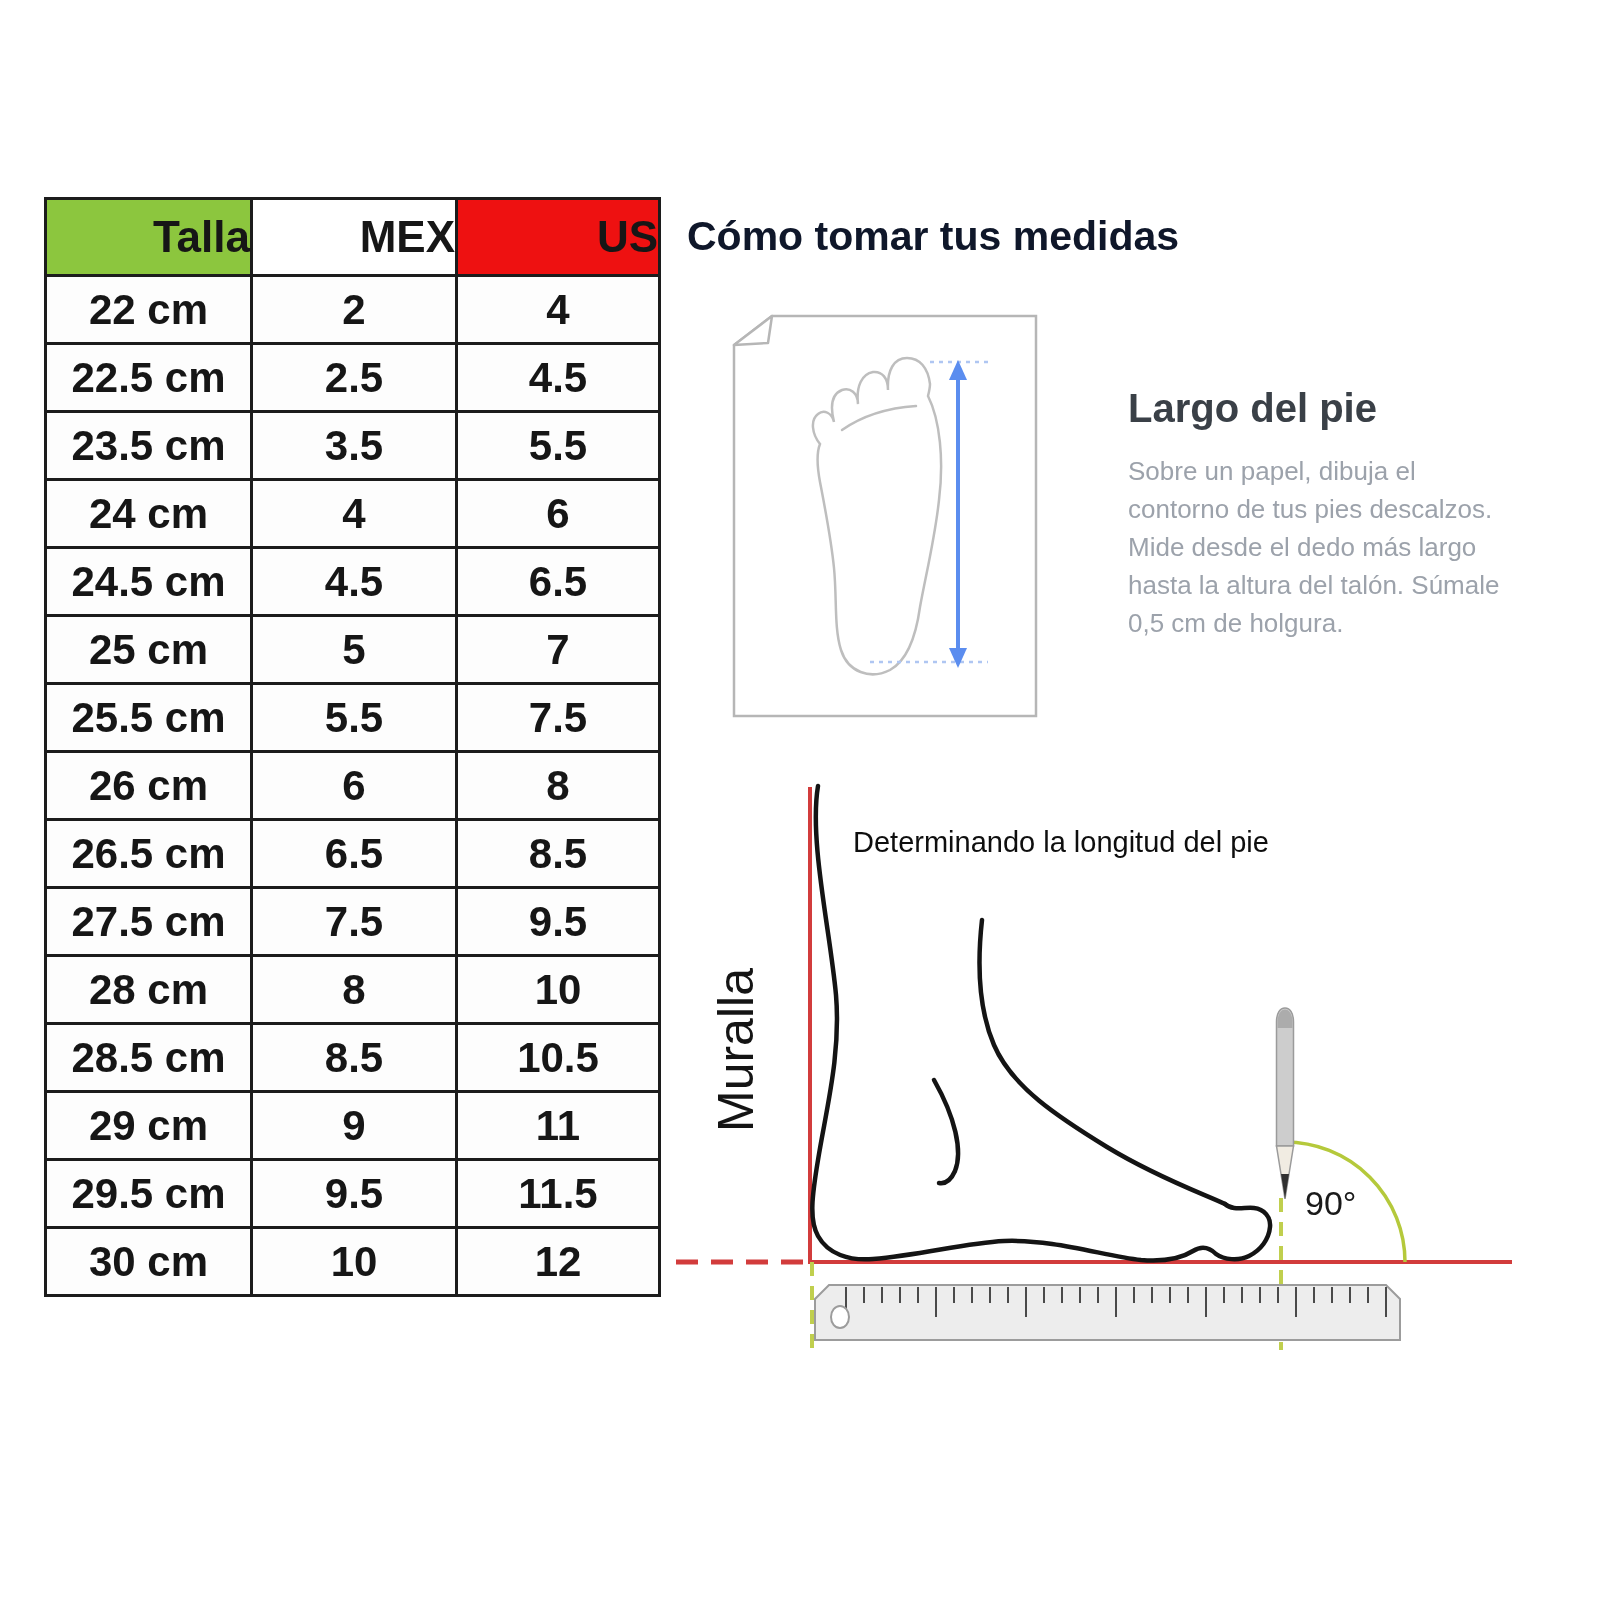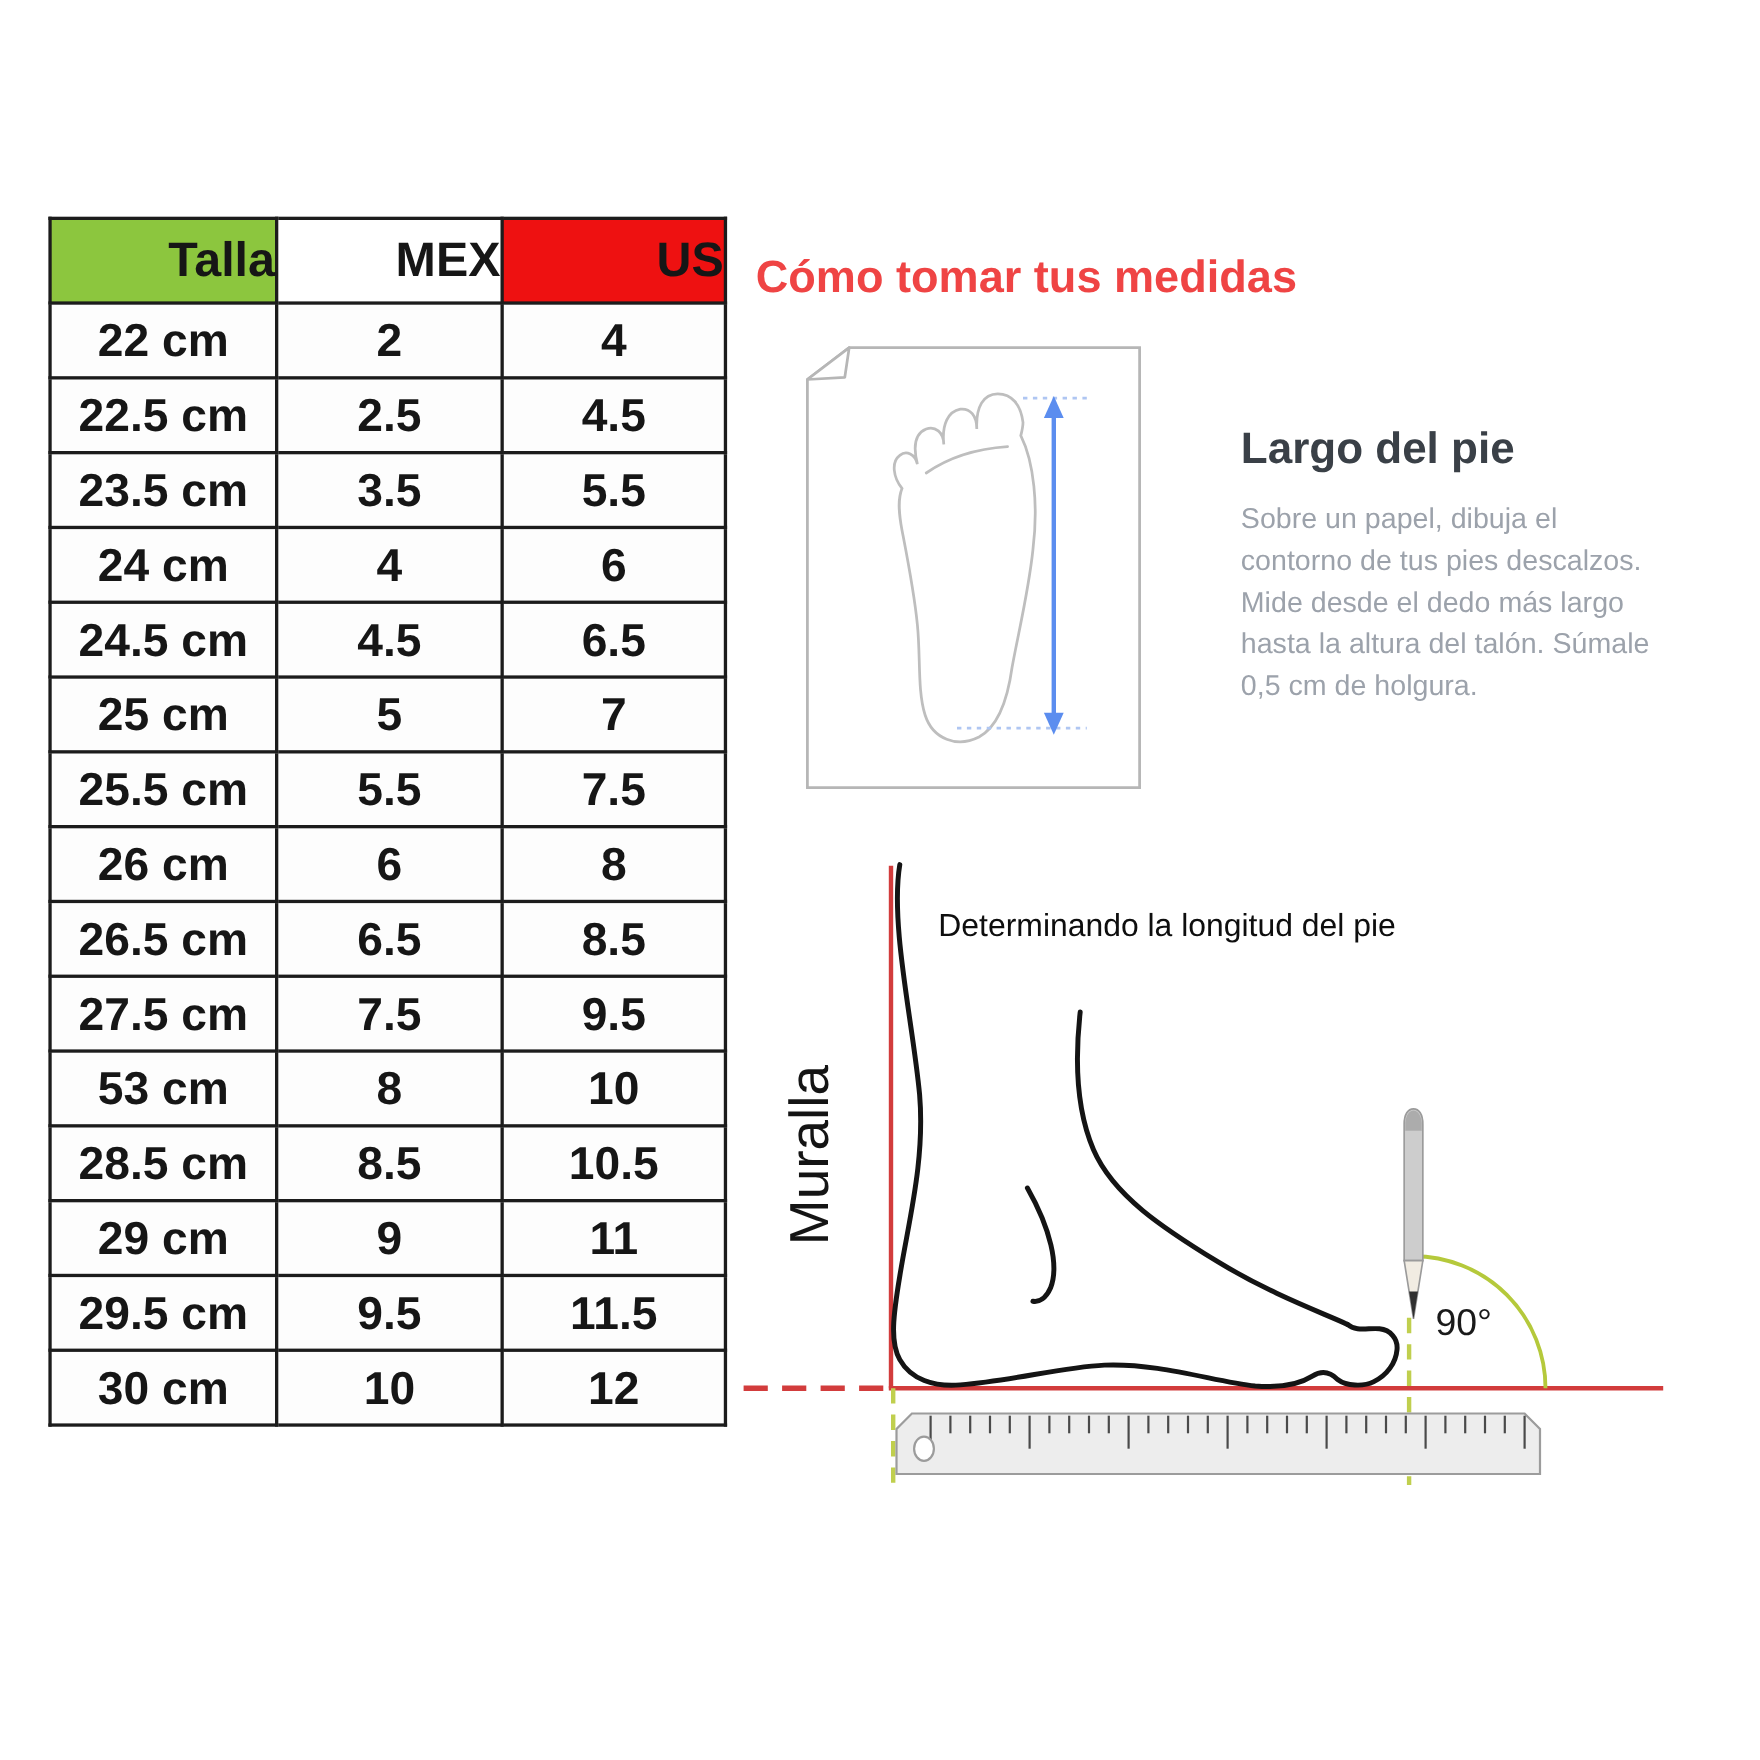--- a/index.html
+++ b/index.html
@@ -16,22 +16,22 @@
   .size-table th,.size-table td{
     border:3px solid #1c1c1c;text-align:center;vertical-align:middle;
     color:#161616;background:#fdfdfd;padding:0;
   }
   .size-table th{height:74px;font-size:44px;font-weight:bold;text-align:right;}
   .size-table td{height:65px;font-size:42px;font-weight:bold;}
   .col-talla{width:206px;} .col-mex{width:205px;} .col-us{width:203px;}
 
   
   .guide-title{
-    position:absolute;left:687px;top:228px;width:560px;
-    font-size:41px;font-weight:bold;color:#ef4444;
+    position:absolute;left:687px;top:213px;width:560px;
+    font-size:41px;font-weight:bold;color:#0f172a;
   }
   .paper-illus{position:absolute;left:730px;top:312px;width:310px;height:408px;}
   .foot-length-heading{
     position:absolute;left:1128px;top:386px;width:420px;
     font-size:40px;font-weight:bold;color:#3a4047;
   }
   .foot-length-body{
     position:absolute;left:1128px;top:452px;width:420px;
     font-size:26px;line-height:38px;color:#9ca2ab;white-space:pre-line;
   }
@@ -119,21 +119,21 @@
         <td>26.5 cm</td>
         <td>6.5</td>
         <td>8.5</td>
       </tr>
       <tr>
         <td>27.5 cm</td>
         <td>7.5</td>
         <td>9.5</td>
       </tr>
       <tr>
-        <td>53 cm</td>
+        <td>28 cm</td>
         <td>8</td>
         <td>10</td>
       </tr>
       <tr>
         <td>28.5 cm</td>
         <td>8.5</td>
         <td>10.5</td>
       </tr>
       <tr>
         <td>29 cm</td>

